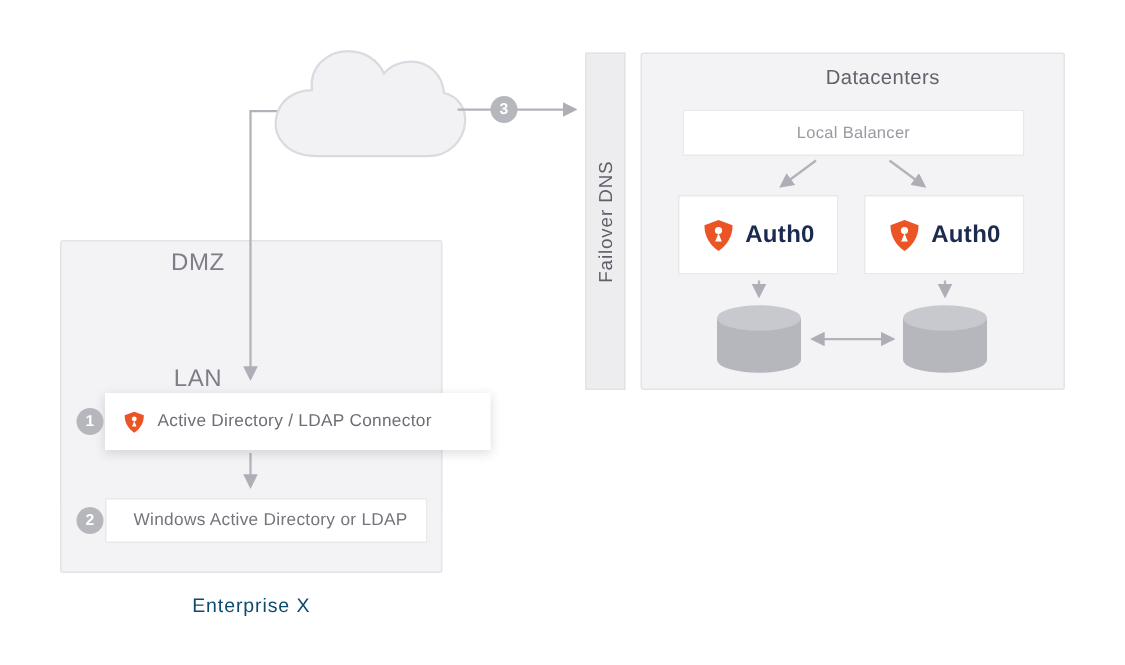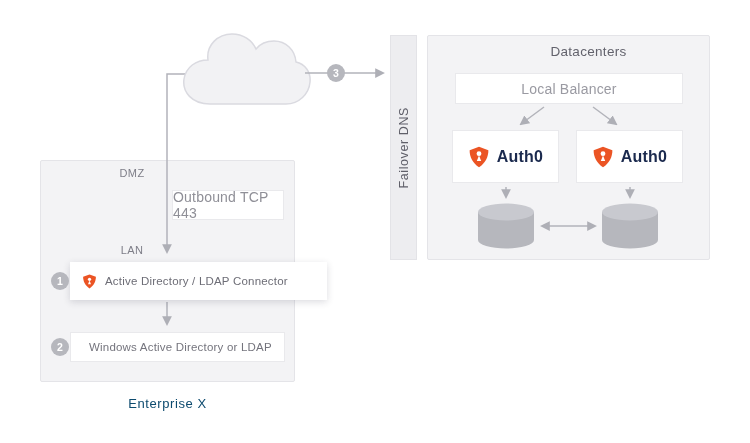--- a/index.html
+++ b/index.html
@@ -14,21 +14,21 @@
   .failover-bar { position:absolute; left:390px; top:35px; width:27px; height:225px;
                   background:#ededf0; border:1px solid #e3e3e7; z-index:1;
                   display:flex; align-items:center; justify-content:center; }
   .vtext { writing-mode:vertical-rl; transform:rotate(180deg);
            font-size:12.5px; color:#5f5f69; letter-spacing:.6px; white-space:nowrap; }
 
   .wires { position:absolute; left:0; top:0; z-index:2; }
 
   .box { position:absolute; background:#fff; border:1px solid #e9e9ec; z-index:3;
          display:flex; align-items:center; justify-content:center;
-         font-size:14px; color:#8f8f97; letter-spacing:.2px; }
+         font-size:11px; color:#8f8f97; letter-spacing:.2px; }
   .firewall-box  { left:63px;  top:190px; width:97px;  height:30px; }
   .outbound-box  { left:172px; top:190px; width:112px; height:30px; }
   .balancer-box  { left:455px; top:73px;  width:228px; height:31px; color:#9a9aa2; }
 
   .connector-box { left:70px; top:262px; width:257px; height:38px;
                    justify-content:flex-start; padding-left:12px;
                    border:none; box-shadow:0 2px 7px rgba(40,40,60,.16);
                    font-size:11.5px; color:#6d6d76; }
   .connector-box .flame { margin-right:8px; flex:0 0 auto; }
   .ad-box { left:70px; top:332px; width:215px; height:30px;
@@ -39,21 +39,21 @@
                 background:#fff; border:1px solid #e9e9ec; z-index:3;
                 display:flex; align-items:center; justify-content:center; gap:7px; }
   .auth0-left  { left:452px; }
   .auth0-right { left:576px; }
   .wordmark { font-size:16px; font-weight:bold; color:#1b2a4e; letter-spacing:.2px; }
 
   .dc-title { position:absolute; left:427px; top:44px; width:283px; text-align:center;
               font-size:13.5px; color:#62626c; letter-spacing:.3px; z-index:3;padding-left:40px; }
 
   .zone-label { position:absolute; left:104px; width:56px; text-align:center;
-                font-size:11px; color:#7e7e88; letter-spacing:.4px; z-index:3; }
+                font-size:16px; color:#7e7e88; letter-spacing:.4px; z-index:3; }
   .dmz-label { top:167px; }
   .lan-label { top:244px; }
 
   .caption { position:absolute; left:40px; top:396px; width:255px; text-align:center;
              font-size:13px; color:#0c4a6e; letter-spacing:.6px; z-index:3; }
 
   .step-circle { position:absolute; width:18px; height:18px; border-radius:50%;
                  background:#b6b7bd; color:#fff; font-size:10.5px; font-weight:bold;
                  display:flex; align-items:center; justify-content:center; z-index:4; }
   .step-1 { left:51px;  top:272px; }
@@ -134,21 +134,20 @@
       <svg width="22" height="22" viewBox="0 0 24 24">
         <path d="M12 .8 L22.2 4.5 C22.4 11.7 18.8 18.6 12 23.2 C5.2 18.6 1.6 11.7 1.8 4.5 Z" fill="#eb5424"></path>
         <circle cx="12" cy="8.4" r="2.6" fill="#fff"></circle>
         <path d="M12 10.4 L14.4 16.4 L9.6 16.4 Z" fill="#fff"></path>
       </svg>
     </span>
     <span class="wordmark">Auth0</span>
   </div>
 
   <div class="zone-label dmz-label">DMZ</div>
-  <div class="box outbound-box">Outbound TCP 443</div>
   <div class="zone-label lan-label">LAN</div>
 
   <div class="step-circle step-1">1</div>
   <div class="box connector-box">
     <span class="flame">
       <svg width="15" height="15" viewBox="0 0 24 24">
         <path d="M12 .8 L22.2 4.5 C22.4 11.7 18.8 18.6 12 23.2 C5.2 18.6 1.6 11.7 1.8 4.5 Z" fill="#eb5424"></path>
         <circle cx="12" cy="8.4" r="2.6" fill="#fff"></circle>
         <path d="M12 10.4 L14.4 16.4 L9.6 16.4 Z" fill="#fff"></path>
       </svg>

